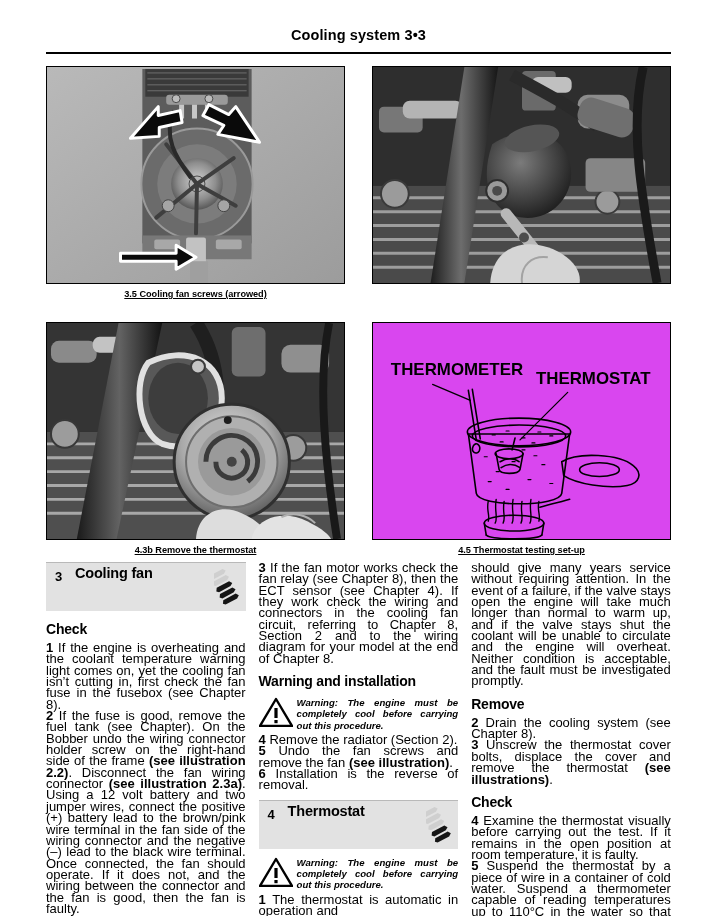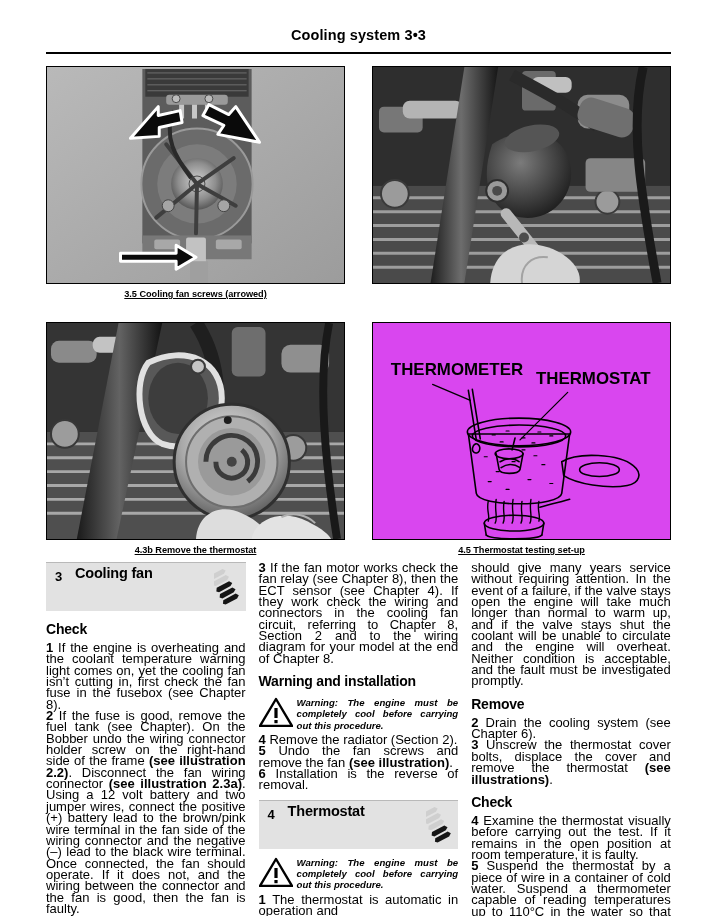--- a/index.html
+++ b/index.html
@@ -526,21 +526,21 @@
 
     <p class="body"><span class="num">1</span> <span>The thermostat is automatic in operation and</span></p>
   </div>
 
   <div class="col">
 
     <p class="body"><span>should give many years service without requiring attention. In the event of a failure, if the valve stays open the engine will take much longer than normal to warm up, and if the valve stays shut the coolant will be unable to circulate and the engine will overheat. Neither condition is acceptable, and the fault must be investigated promptly.</span></p>
 
     <h3 class="sub">Remove</h3>
 
-    <p class="body"><span class="num">2</span> <span>Drain the cooling system (see Chapter 6).</span></p>
+    <p class="body"><span class="num">2</span> <span>Drain the cooling system (see Chapter 8).</span></p>
 
     <p class="body"><span class="num">3</span> <span>Unscrew the thermostat cover bolts, displace the cover and remove the thermostat <b>(see illustrations)</b>.</span></p>
 
     <h3 class="sub">Check</h3>
 
     <p class="body"><span class="num">4</span> <span>Examine the thermostat visually before carrying out the test. If it remains in the open position at room temperature, it is faulty.</span></p>
 
     <p class="body"><span class="num">5</span> <span>Suspend the thermostat by a piece of wire in a container of cold water. Suspend a thermometer capable of reading temperatures up to 110°C in the water so that the bulb is close to the thermostat <b>(see illustration)</b>. Make sure neither the thermostat nor</span></p>
   </div>
 </div>

